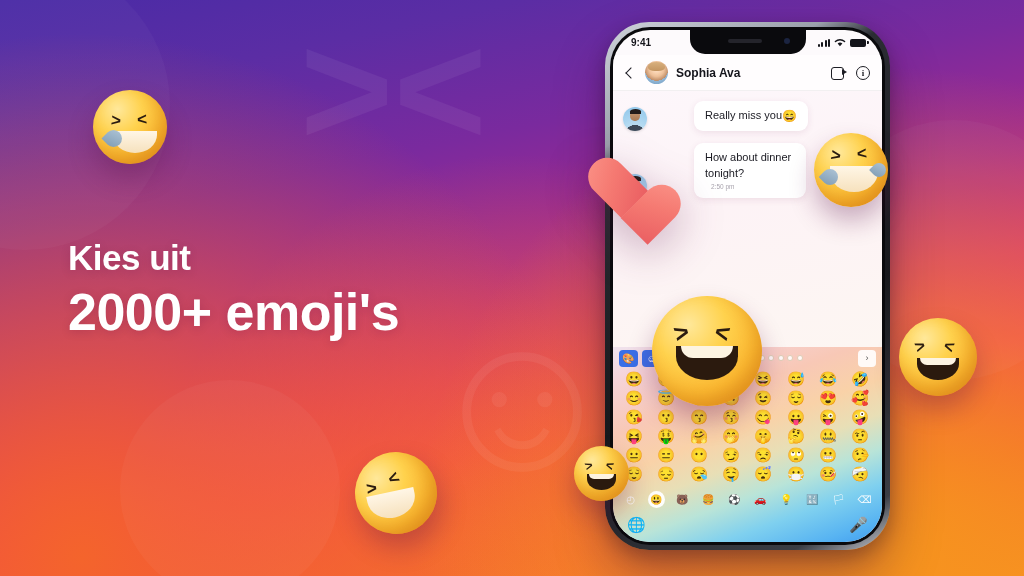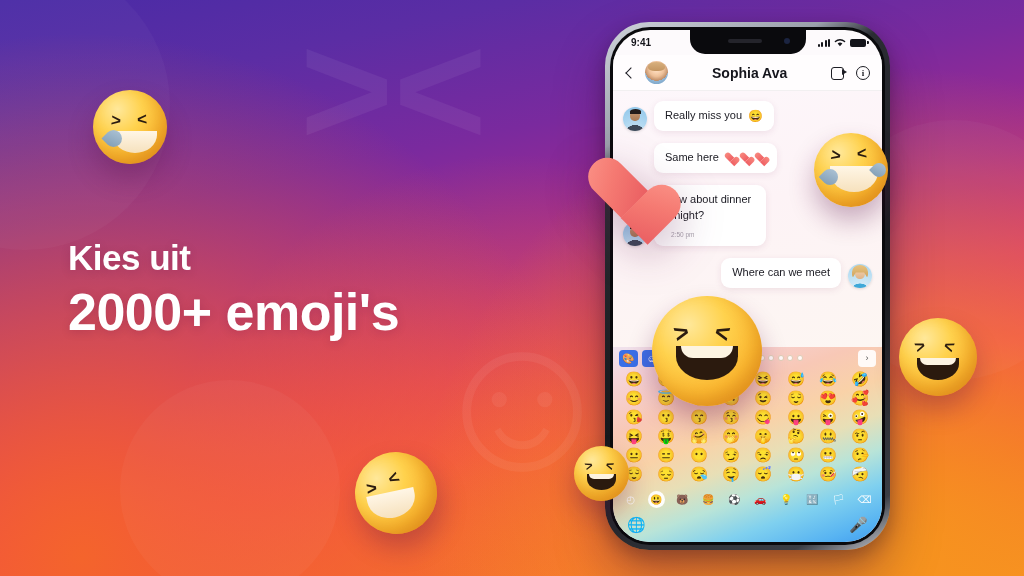--- a/index.html
+++ b/index.html
@@ -154,21 +154,21 @@
     flex: 0 0 23px;
     background: radial-gradient(circle at 50% 34%, #ffe3c9 0%, #f2c49c 40%, #cf9a72 62%, #9ec6e8 63%, #7fb3e0 100%);
     box-shadow: inset 0 -4px 6px rgba(0,0,0,0.12);
     position: relative; overflow: hidden;
   }
   .hdr-avatar::after{
     content:""; position:absolute; left:3px; top:1px; right:3px; height:9px;
     border-radius:50% 50% 40% 40%;
     background: linear-gradient(180deg,#d8b07e,#c49561);
   }
-  .hdr-name { font-size: 14px; font-weight: bold; color: #15151c; flex: 1; margin-left: 36px; }
+  .hdr-name { font-size: 12px; font-weight: bold; color: #15151c; flex: 1; }
   .hdr-icons { display: flex; align-items: center; gap: 9px; }
   .ic-video {
     width: 16px; height: 11px; position: relative;
   }
   .ic-video::before{
     content:""; position:absolute; left:0; top:0;
     width:11px; height:11px; border:1.5px solid #1d1d24; border-radius:3px;
   }
   .ic-video::after{
     content:""; position:absolute; right:0; top:2px;
@@ -226,21 +226,21 @@
   }
   .bubble {
     background: #ffffff;
     border-radius: 9px;
     padding: 7px 11px;
     font-size: 11px;
     color: #1a1a22;
     box-shadow: 0 2px 7px rgba(120,40,90,0.10);
     max-width: 175px;
     line-height: 1.45;
-    display: flex; align-items: center; gap: 6px; flex-wrap: wrap;
+    display: flex; align-items: center; gap: 0; flex-wrap: wrap; margin-left: 40px;
   }
   .bubble .time {
     font-size: 6.5px; color: #a9a4ae; margin-left: 6px; font-weight: normal;
   }
   .emo-inline { font-size: 12px; line-height: 1; }
   .hearts { display: inline-flex; gap: 4px; }
   .mini-heart {
     width: 11px; height: 10px; position: relative; display: inline-block;
   }
   .mini-heart::before, .mini-heart::after {
@@ -415,45 +415,29 @@
         <div class="messages">
 
           <div class="msg-row">
             <div class="av male"></div>
             <div class="bubble">
               <span>Really miss you</span>
               <span class="emo-inline">😄</span>
             </div>
           </div>
 
-          <div class="msg-row" style="padding-left:31px;">
-            <div class="bubble">
-              <span>Same here</span>
-              <span class="hearts">
-                <span class="mini-heart"></span>
-                <span class="mini-heart"></span>
-                <span class="mini-heart"></span>
-              </span>
-            </div>
-          </div>
 
           <div class="msg-row">
             <div class="av male"></div>
             <div class="bubble" style="max-width:112px;">
               <span>How about dinner tonight?</span>
               <span class="time">2:50 pm</span>
             </div>
           </div>
 
-          <div class="msg-row out">
-            <div class="bubble">
-              <span>Where can we meet</span>
-            </div>
-            <div class="av female"></div>
-          </div>
 
         </div>
 
         <div class="keyboard">
 
           <div class="kb-toolbar">
             <div class="kb-tb-btn blue">🎨</div>
             <div class="kb-tb-btn blue">☺</div>
             <div class="kb-tb-btn light">🏷</div>
             <div class="kb-dots">

